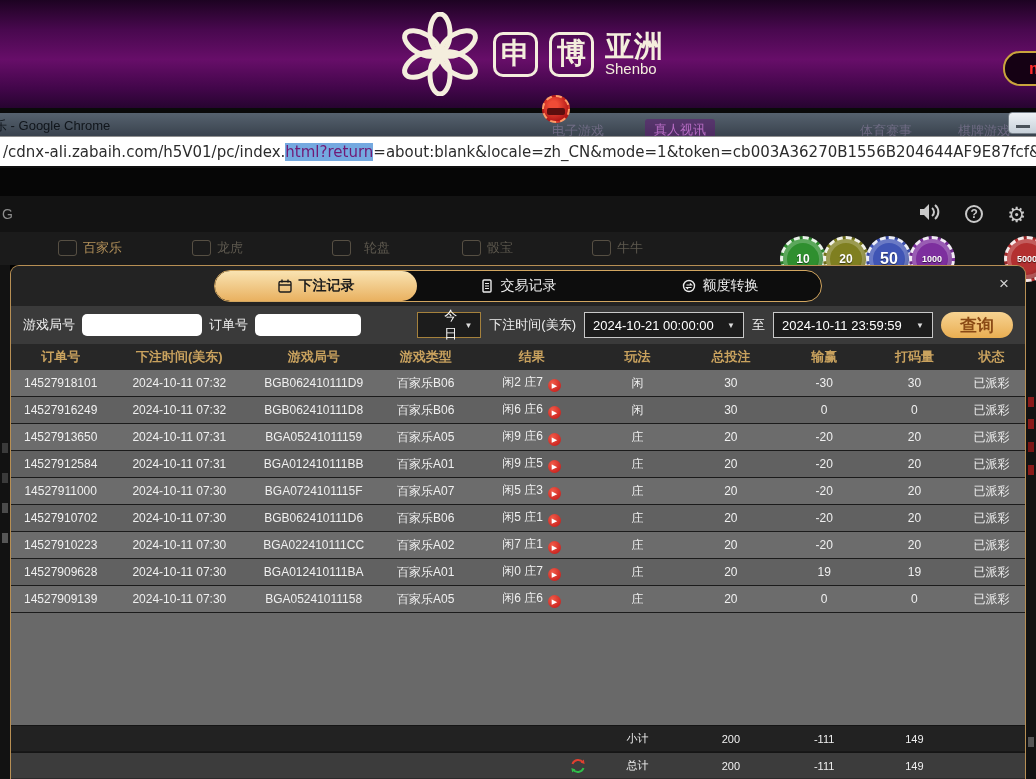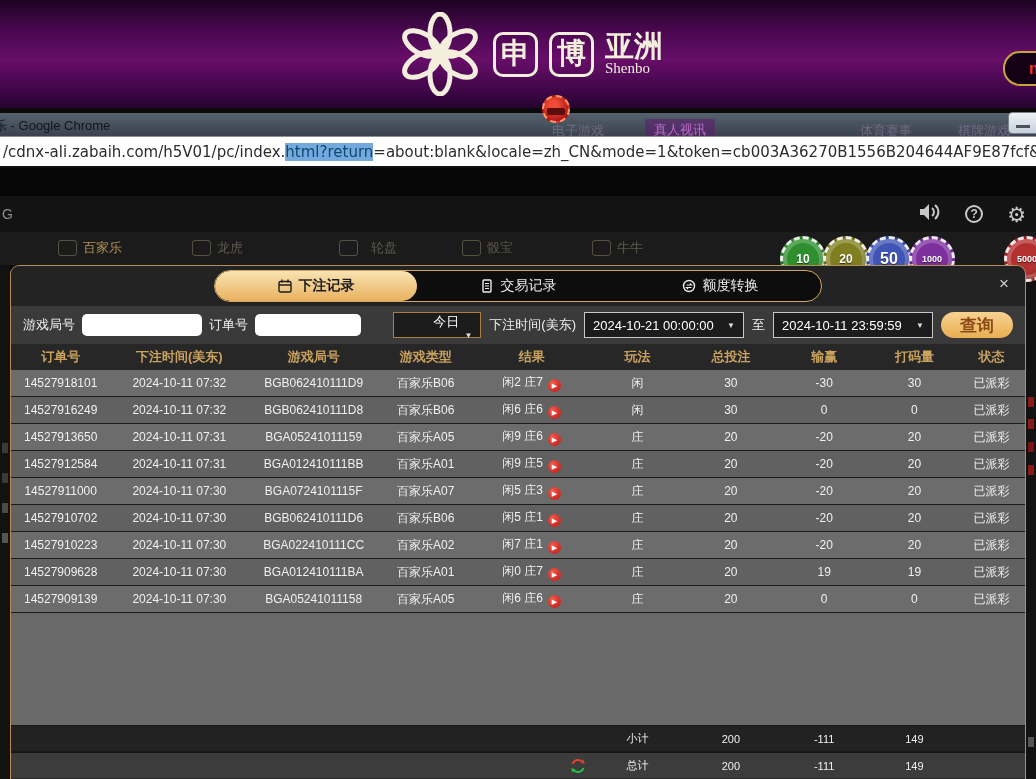--- a/index.html
+++ b/index.html
@@ -6,21 +6,21 @@
   .page{position:relative;width:1036px;height:779px;overflow:hidden;background:#000;
         font-family:"Liberation Sans","DejaVu Sans",sans-serif;}
 
   
   .site-header{position:absolute;left:0;top:0;width:100%;height:108px;z-index:1;
     background:linear-gradient(180deg,#1d0322 0%,#49084f 28%,#670e69 55%,#42064a 82%,#270430 100%);}
   .logo-wrap{position:absolute;left:398px;top:12px;display:flex;align-items:center;gap:11px;color:#f4eedd;}
   .logo-flower svg{display:block;}
   .logo-box{width:45px;height:45px;border:3px solid #f4eedd;border-radius:10px;display:flex;
     align-items:center;justify-content:center;font-size:29px;font-weight:bold;box-sizing:border-box;}
-  .logo-txt{display:flex;flex-direction:column;line-height:1.05;font-family:Liberation Serif, serif;}
+  .logo-txt{display:flex;flex-direction:column;line-height:1.05;}
   .logo-region{font-size:29px;font-weight:bold;}
   .logo-en{font-size:15px;}
   .official-pill{position:absolute;right:-40px;top:51px;height:31px;border:2px solid #c9a43d;border-radius:17px;
     background:#150114;display:flex;align-items:center;padding:0 30px 0 24px;font-size:17px;font-weight:bold;
     color:#f8e019;letter-spacing:3px;z-index:2;}
   .official-suffix{color:#ff2a2a;letter-spacing:0;}
   .seal-badge{position:absolute;left:542px;top:95px;width:28px;height:28px;border-radius:50%;z-index:4;
     background:radial-gradient(circle at 40% 35%,#ef4b36 20%,#b01616 75%);border:2px dashed #ff9a66;box-sizing:border-box;}
   .seal-badge::after{content:"";position:absolute;left:3px;right:3px;top:11px;height:7px;background:#5c0e0e;border-radius:2px;}
 
@@ -30,21 +30,21 @@
     background:linear-gradient(180deg,#56626f,#39424d);}
   .chrome-title{position:absolute;left:-6px;top:4px;font-size:13px;color:#10151b;white-space:nowrap;}
   .bg-nav-item{position:absolute;top:122px;z-index:3;font-size:13px;color:rgba(175,150,195,.40);white-space:nowrap;}
   .bg-nav-item.active{color:#b76cc4;background:rgba(95,25,115,.55);padding:2px 9px;border-radius:3px;top:119px;}
   .min-btn{position:absolute;right:-8px;top:112px;width:36px;height:22px;z-index:6;border:1px solid #79828b;
     border-radius:4px;background:linear-gradient(180deg,#eef2f6,#c7d0d9);box-sizing:border-box;}
   .min-btn::after{content:"";position:absolute;left:7px;bottom:5px;width:14px;height:3px;background:#4a525a;}
   .url-bar{position:absolute;left:0;top:136px;width:100%;height:30px;background:#fff;z-index:5;
     border-top:1px solid #8f8f8f;box-shadow:0 2px 0 #101010;line-height:30px;white-space:nowrap;
     font-family:"DejaVu Sans","Liberation Sans",sans-serif;font-size:15px;color:#2c2c2c;padding-left:3px;box-sizing:border-box;}
-  .url-sel{background:#74a9e0;color:#0c4a6e;}
+  .url-sel{background:#74a9e0;color:#701a75;}
 
   
   .black-band{position:absolute;left:0;top:166px;width:100%;height:30px;background:#060606;z-index:2;}
   .lobby-bar{position:absolute;left:0;top:196px;width:100%;height:36px;background:#131313;z-index:2;}
   .lobby-logo{position:absolute;left:-9px;top:10px;color:#8d8d8d;font-size:14px;letter-spacing:1px;}
   .lobby-icons{position:absolute;right:10px;top:6px;display:flex;gap:24px;align-items:center;color:#c9c9c9;}
   .q-icon{width:18px;height:18px;border:2px solid #c9c9c9;border-radius:50%;display:flex;align-items:center;
     justify-content:center;font-size:12px;font-weight:bold;box-sizing:border-box;}
   .gear-glyph{font-size:21px;line-height:1;}
   .cat-row{position:absolute;left:0;top:232px;width:100%;height:33px;background:#1b1b1b;z-index:2;}
@@ -78,21 +78,21 @@
   .tab svg{flex:none;}
   .close-btn{position:absolute;right:16px;top:9px;font-size:17px;color:#d2d2d2;cursor:pointer;line-height:1;}
 
   .filterbar{height:38px;background:#3a3a3a;display:flex;align-items:center;padding:0 12px;gap:7px;
     font-size:13px;color:#f0f0f0;flex:none;}
   .f-input{height:22px;border:none;border-radius:5px;background:#fff;outline:none;padding:0 6px;font-size:12px;}
   .f-right{margin-left:auto;display:flex;align-items:center;gap:8px;}
   .select{height:26px;background:#1c1c1c;display:flex;align-items:center;padding:0 8px;box-sizing:border-box;
     font-size:13px;color:#fff;cursor:pointer;}
   .select .arrow{font-size:8px;color:#ddd;margin-left:auto;padding-left:6px;}
-  .sel-today{width:88px;border:1px solid #a5813c;flex-direction:column;}
+  .sel-today{width:64px;border:1px solid #a5813c;}
   .sel-today span:first-child{margin:0 auto;padding-left:18px;}
   .sel-date{width:160px;border:1px solid #c8c8c8;}
   .btn-search{width:72px;height:26px;border-radius:13px;background:linear-gradient(180deg,#f7d392,#e9ae52);
     color:#8a4a16;font-weight:bold;font-size:17px;display:flex;align-items:center;justify-content:center;cursor:pointer;}
 
   table.bet{width:100%;border-collapse:collapse;table-layout:fixed;flex:none;}
   col.c0{width:9.8%}col.c1{width:13.6%}col.c2{width:12.9%}col.c3{width:9.2%}col.c4{width:11.7%}
   col.c5{width:9.2%}col.c6{width:9.2%}col.c7{width:9.2%}col.c8{width:8.6%}col.c9{width:6.6%}
   .bet th{height:24px;font-size:13px;color:#c9a25e;font-weight:bold;background:#272727;text-align:center;
     overflow:hidden;white-space:nowrap;}
@@ -176,21 +176,21 @@
   <div class="cat-row">
       <div id="cats">
         <div class="cat-item active" style="left: 58px;">
           <span class="cat-icon"></span>
           <span>百家乐</span>
         </div>
         <div class="cat-item" style="left: 192px;">
           <span class="cat-icon"></span>
           <span>龙虎</span>
         </div>
-        <div class="cat-item" style="left: 339px; gap: 13px;">
+        <div class="cat-item" style="left: 332px; gap: 13px;">
           <span class="cat-icon"></span>
           <span>轮盘</span>
         </div>
         <div class="cat-item" style="left: 462px;">
           <span class="cat-icon"></span>
           <span>骰宝</span>
         </div>
         <div class="cat-item" style="left: 592px;">
           <span class="cat-icon"></span>
           <span>牛牛</span>

